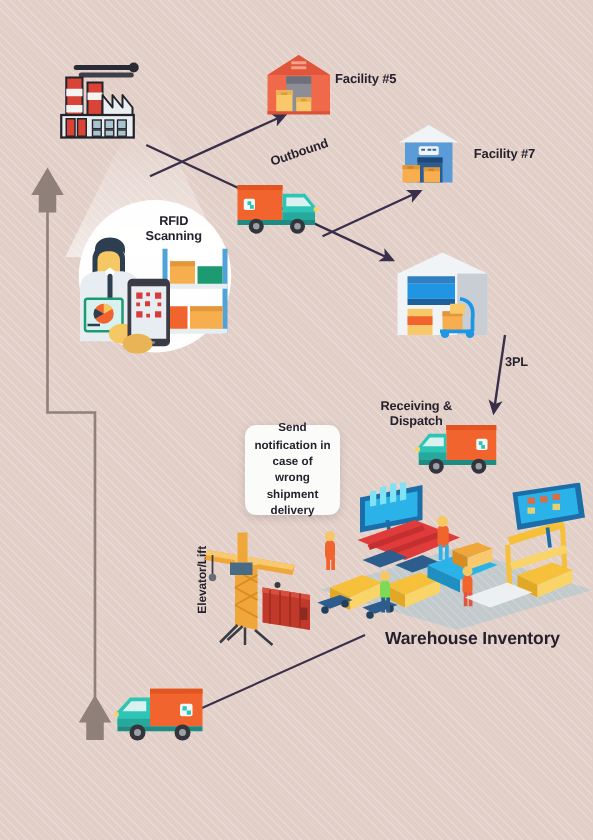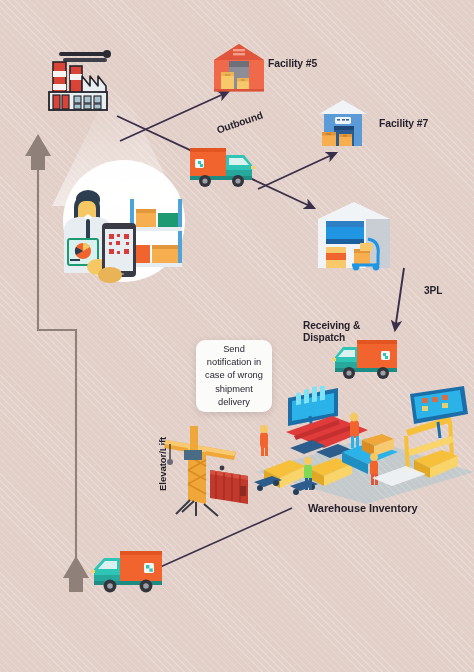--- a/index.html
+++ b/index.html
@@ -30,21 +30,21 @@
   }
   
   #links{position:absolute;left:0;top:0;width:474px;height:672px;}
   
   .note{
     position:absolute;
     background:#fbfbfa;
     border-radius:9px;
     box-shadow:0 2px 7px rgba(80,55,55,.18);
     color:#241f2b;
-    font-weight:400;
+    font-weight:700;
     font-size:9.3px;
     line-height:1.42;
     text-align:center;
     display:flex;align-items:center;justify-content:center;
     padding:20px 7px;
     box-sizing:border-box;
     white-space:pre-line;
   }
   
   .rfid-circle{
@@ -186,20 +186,22 @@
       <circle cx="17" cy="39" r="6" fill="#33343c"></circle>
       <circle cx="17" cy="39" r="2.6" fill="#9aa0a6"></circle>
       <circle cx="50" cy="39" r="6" fill="#33343c"></circle>
       <circle cx="50" cy="39" r="2.6" fill="#9aa0a6"></circle>
       <rect x="63" y="24" width="4" height="3" fill="#f6d365"></rect>
     </svg>
   </div>
 
   <div class="rfid-circle" style="left:63px;top:160px;width:122px;height:122px;"></div>
 
+  <div class="lbl" style="left:104px;top:172px;width:70px;font-size:10.2px;text-align:center;">RFID
+Scanning</div>
 
   <div class="abs" style="left:58px;top:183px;width:128px;height:100px;">
     <svg viewBox="0 0 128 100" width="128" height="100">
 
       <rect x="72" y="16" width="4" height="68" fill="#4fa3d8"></rect>
       <rect x="120" y="16" width="4" height="68" fill="#4fa3d8"></rect>
       <rect x="72" y="44" width="52" height="4" fill="#e8edf1"></rect>
       <rect x="72" y="80" width="52" height="4" fill="#e8edf1"></rect>
       <rect x="78" y="26" width="20" height="18" fill="#f6ae4e"></rect>
       <rect x="78" y="26" width="20" height="4" fill="#e2973a"></rect>
@@ -256,23 +258,23 @@
 
       <path d="M52,40 q12,2 10,16 l0,10" fill="none" stroke="#2096e3" stroke-width="3"></path>
       <rect x="38" y="50" width="16" height="16" fill="#f6ae4e"></rect>
       <rect x="38" y="50" width="16" height="4" fill="#e2973a"></rect>
       <rect x="44" y="44" width="12" height="8" fill="#f7c96b"></rect>
       <path d="M36,66 L62,66" stroke="#2096e3" stroke-width="3"></path>
       <circle cx="40" cy="68" r="3.4" fill="#2096e3"></circle>
       <circle cx="60" cy="68" r="3.4" fill="#2096e3"></circle>
     </svg>
   </div>
-  <div class="lbl" style="left:424px;top:285px;font-size:10.2px;">3PL</div>
-
-  <div class="lbl" style="left:303px;top:320px;width:80px;font-size:10.2px;text-align:left;">Receiving &amp;
+  <div class="lbl" style="left:404px;top:285px;font-size:10.2px;">3PL</div>
+
+  <div class="lbl" style="left:293px;top:320px;width:80px;font-size:10.2px;text-align:center;">Receiving &amp;
 Dispatch</div>
 
   <div class="abs" style="left:331px;top:334px;width:72px;height:48px;">
     <svg viewBox="0 0 72 48" width="72" height="48">
       <rect x="26" y="6" width="40" height="28" fill="#f2642e"></rect>
       <rect x="26" y="6" width="40" height="4" fill="#e25521"></rect>
       <rect x="50" y="17" width="9" height="9" rx="1.4" fill="#f4f7f8"></rect>
       <path d="M52,19 h3 v3 h-3 z M54,22 h3 v3 h-3 z" fill="#2ec4b6"></path>
       <path d="M26,13 L12,13 L4,23 L4,34 L26,34 z" fill="#2ec4b6"></path>
       <path d="M24,16 L13,16 L7,23 L24,23 z" fill="#d9f2ef"></path>
@@ -403,21 +405,21 @@
       <rect x="59" y="92" width="3" height="12" fill="#2c5d8c"></rect>
       <rect x="63" y="92" width="3" height="12" fill="#2c5d8c"></rect>
       <rect x="124" y="74" width="8" height="16" rx="4" fill="#f2642e"></rect>
       <circle cx="128" cy="71" r="4" fill="#f6c863"></circle>
       <rect x="125" y="88" width="3" height="11" fill="#e0563c"></rect>
       <rect x="129" y="88" width="3" height="11" fill="#e0563c"></rect>
 
       <path d="M126,92 L160,80 L180,88 L146,100 z" fill="#f1f4f7" opacity="0.9"></path>
     </svg>
   </div>
-  <div class="lbl" style="left:308px;top:502px;font-size:11px;">Warehouse Inventory</div>
+  <div class="lbl" style="left:308px;top:502px;font-size:14px;">Warehouse Inventory</div>
 
   <div class="abs" style="left:88px;top:545px;width:78px;height:52px;">
     <svg viewBox="0 0 78 52" width="78" height="52">
       <rect x="32" y="6" width="42" height="30" fill="#f2642e"></rect>
       <rect x="32" y="6" width="42" height="4" fill="#e25521"></rect>
       <rect x="56" y="18" width="10" height="10" rx="1.6" fill="#f4f7f8"></rect>
       <path d="M58,20 h3.4 v3.4 h-3.4 z M61.4,23.4 h3.4 v3.4 h-3.4 z" fill="#2ec4b6"></path>
       <path d="M32,13 L16,13 L6,24 L6,36 L32,36 z" fill="#2ec4b6"></path>
       <path d="M29,16 L17,16 L10,24 L29,24 z" fill="#d9f2ef"></path>
       <rect x="6" y="30" width="26" height="6" fill="#27a89c"></rect>

